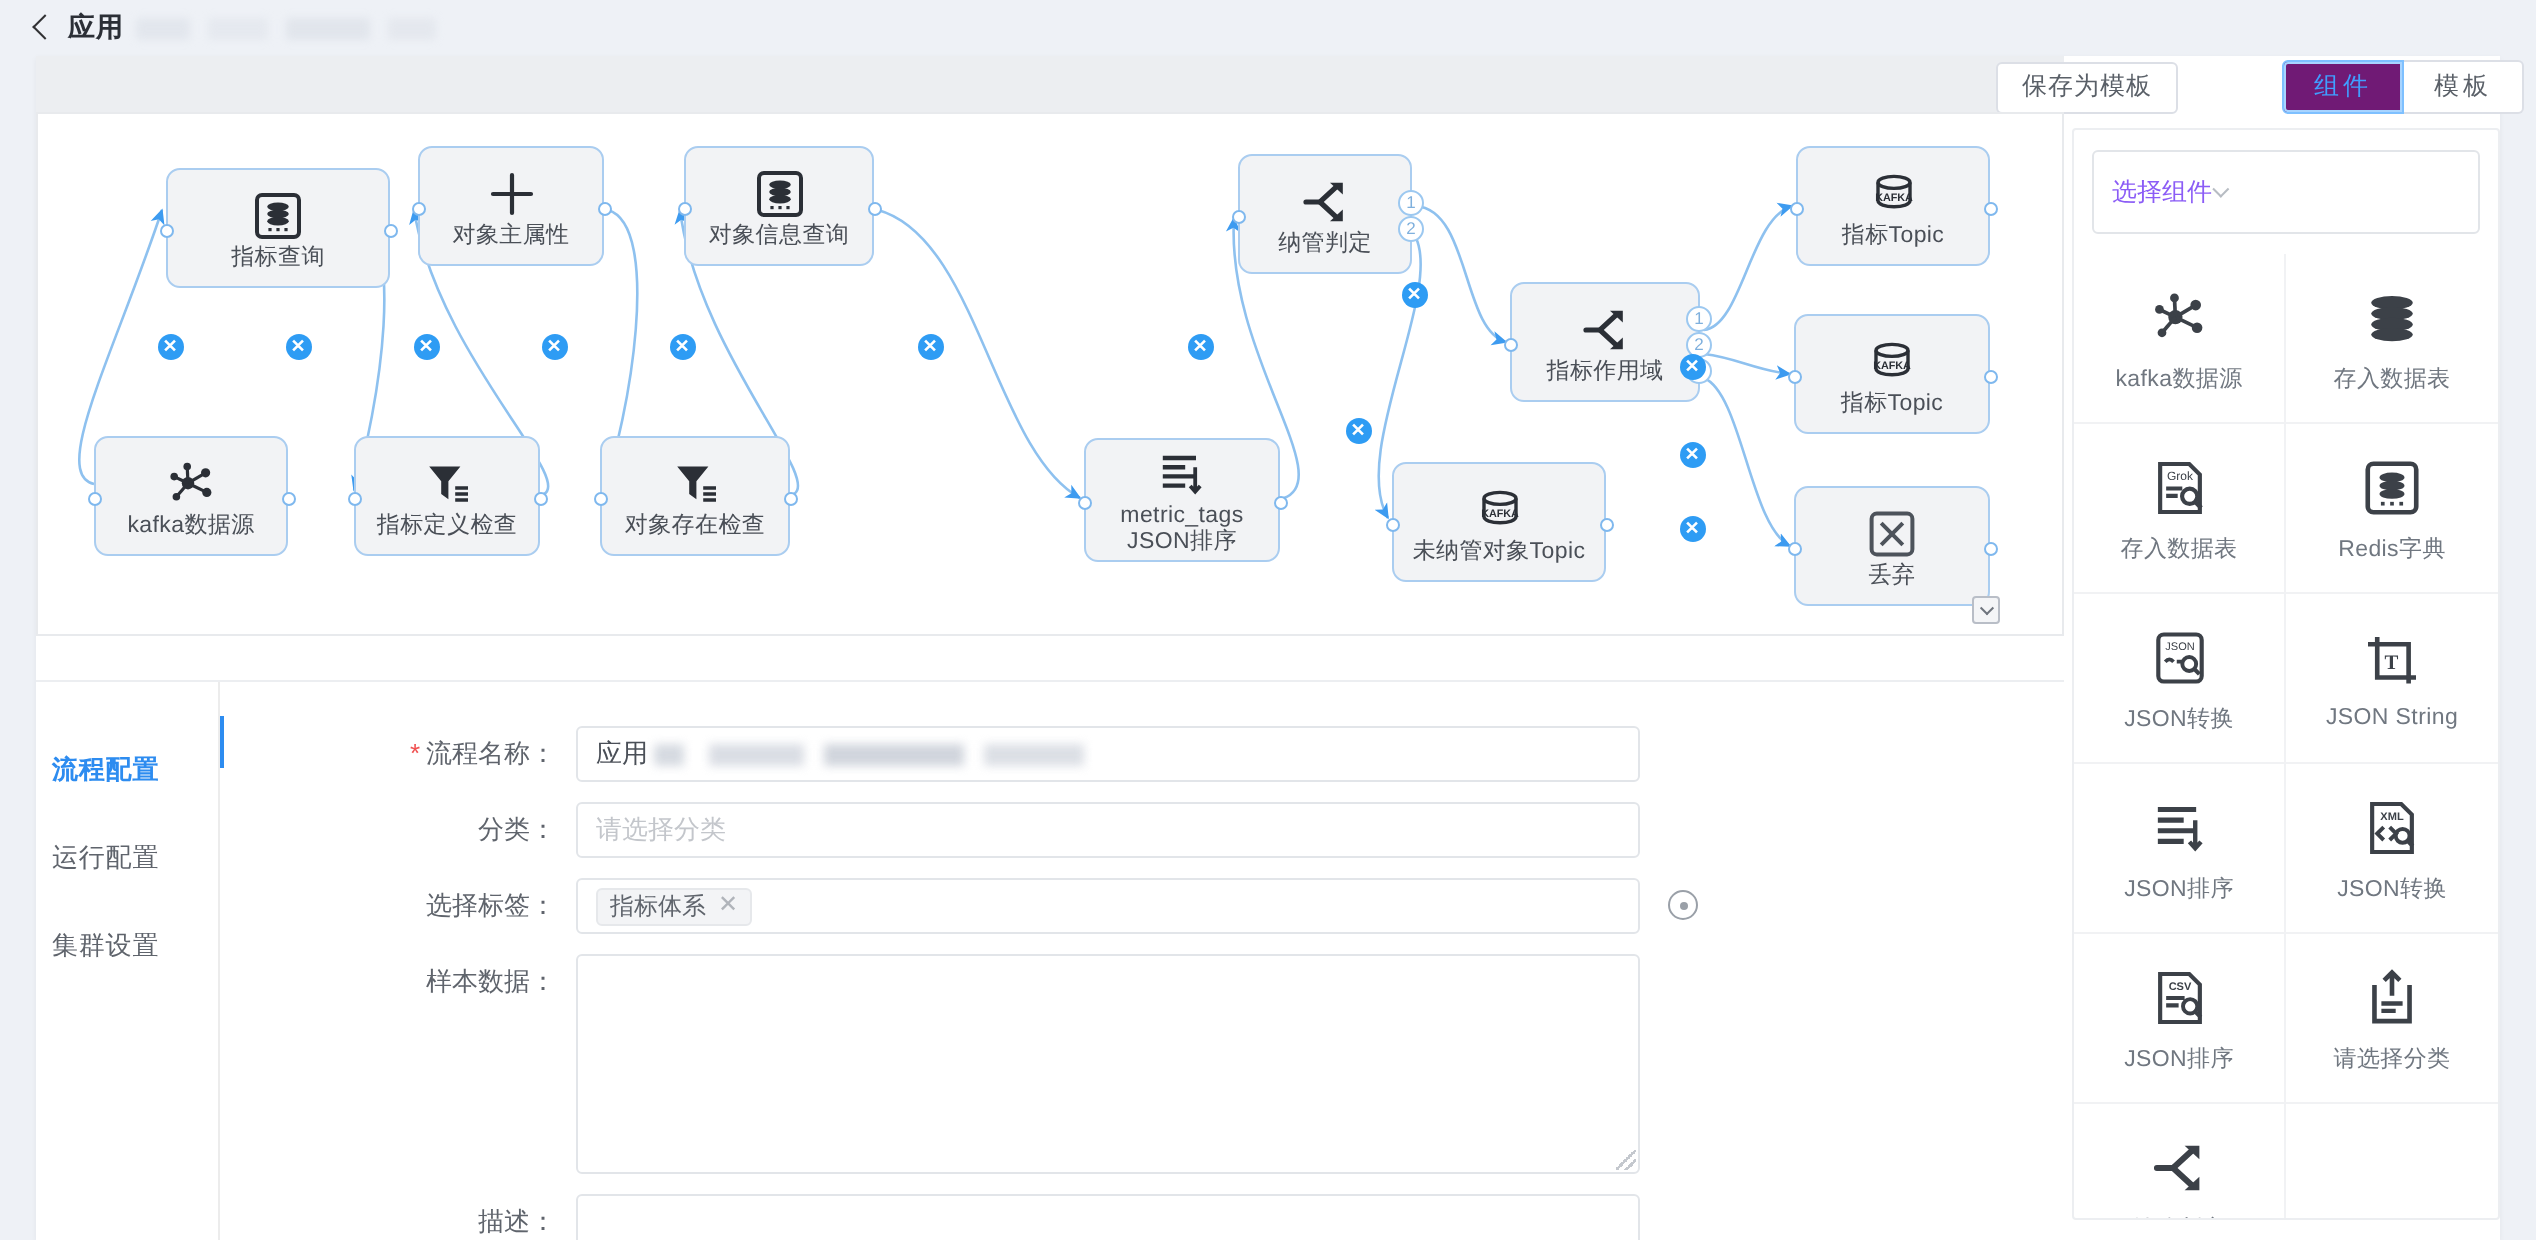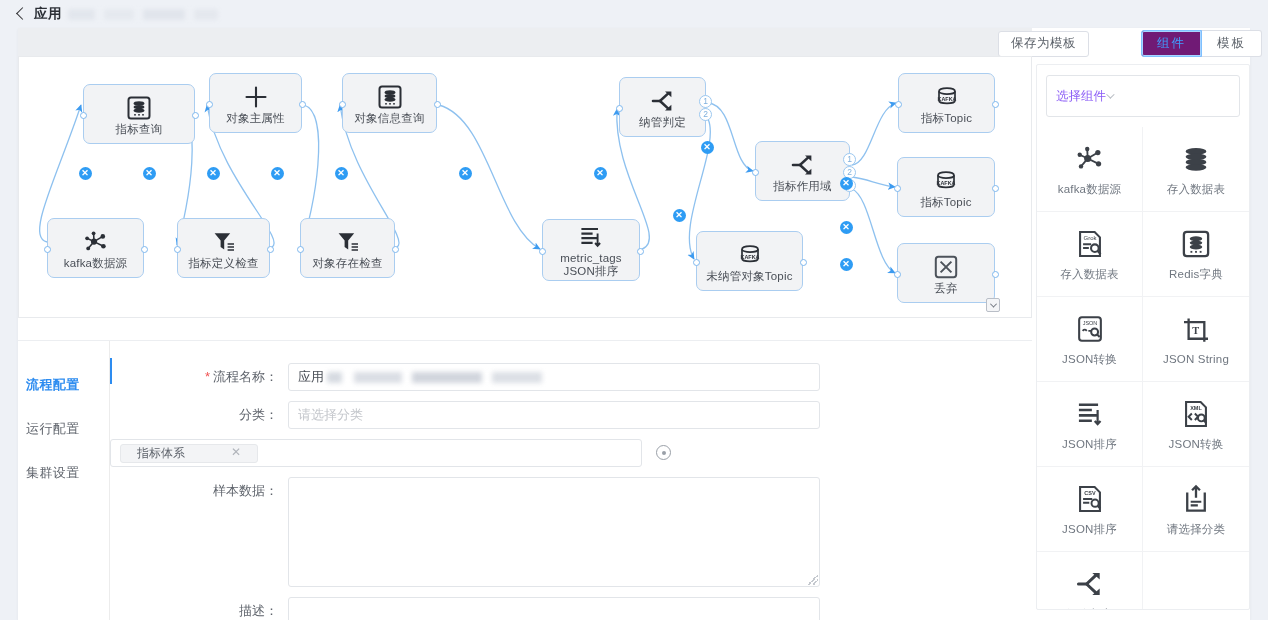--- a/index.html
+++ b/index.html
@@ -157,23 +157,23 @@
     background:#fff; display:flex; align-items:center; padding:0 9px;
     font-size:13px; color:#4a4f57; cursor:text;
   }
   .input-box.placeholder { color:#c3c6cb; }
   .value-blur {
     margin-left:3px; height:11px; width:250px; border-radius:2px;
     background:linear-gradient(90deg,#cfd4dc 0 6%,transparent 6% 11%,#d4d8e0 11% 30%,transparent 30% 34%,#c9ced7 34% 62%,transparent 62% 66%,#d6dae1 66% 86%,transparent 86% 100%);
     filter:blur(2.4px); opacity:.85;
   }
   .tag {
-    display:inline-flex; align-items:flex-start; height:19px; padding:0 16px;
+    display:inline-flex; align-items:flex-start; height:19px; padding:0 6px;
     background:#f3f4f6; border:1px solid #e6e8eb; border-radius:3px;
-    font-size:12px; color:#5f646c;gap:40px;
+    font-size:12px; color:#5f646c;
   }
   .tag .tag-close { margin-left:6px; color:#b0b4ba; cursor:pointer; font-size:12px; }
   .tag-suffix-icon {
     position:absolute; left:546px; top:6px;
     width:15px; height:15px; border:1.3px solid #9aa0a8; border-radius:50%;
     display:flex; align-items:center; justify-content:center; cursor:pointer;
   }
   .tag-suffix-icon i { width:4px; height:4px; border-radius:50%; background:#9aa0a8; display:block; }
   .textarea-box {
     width:532px; height:110px; border:1px solid #e2e5e9; border-radius:3px;
@@ -493,20 +493,23 @@
         <span>分类</span>：
       </div>
       <div class="ctrl">
         <div class="input-box placeholder">
           <span>请选择分类</span>
         </div>
       </div>
     </div>
 
     <div class="form-row">
+      <div class="form-label">
+        <span>选择标签</span>：
+      </div>
       <div class="ctrl">
         <div class="input-box">
           <span class="tag">
             <span>指标体系</span>
             <span class="tag-close">✕</span>
           </span>
         </div>
         <span class="tag-suffix-icon">
             <i></i>
           </span>

